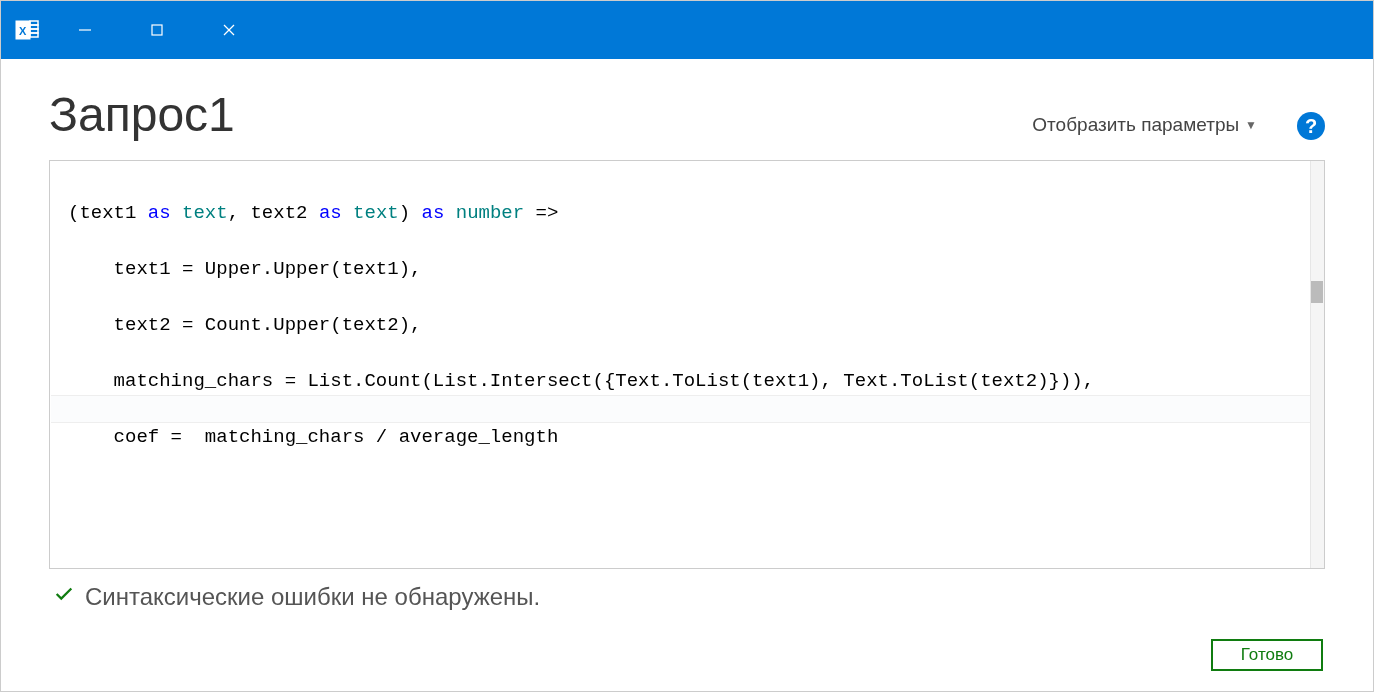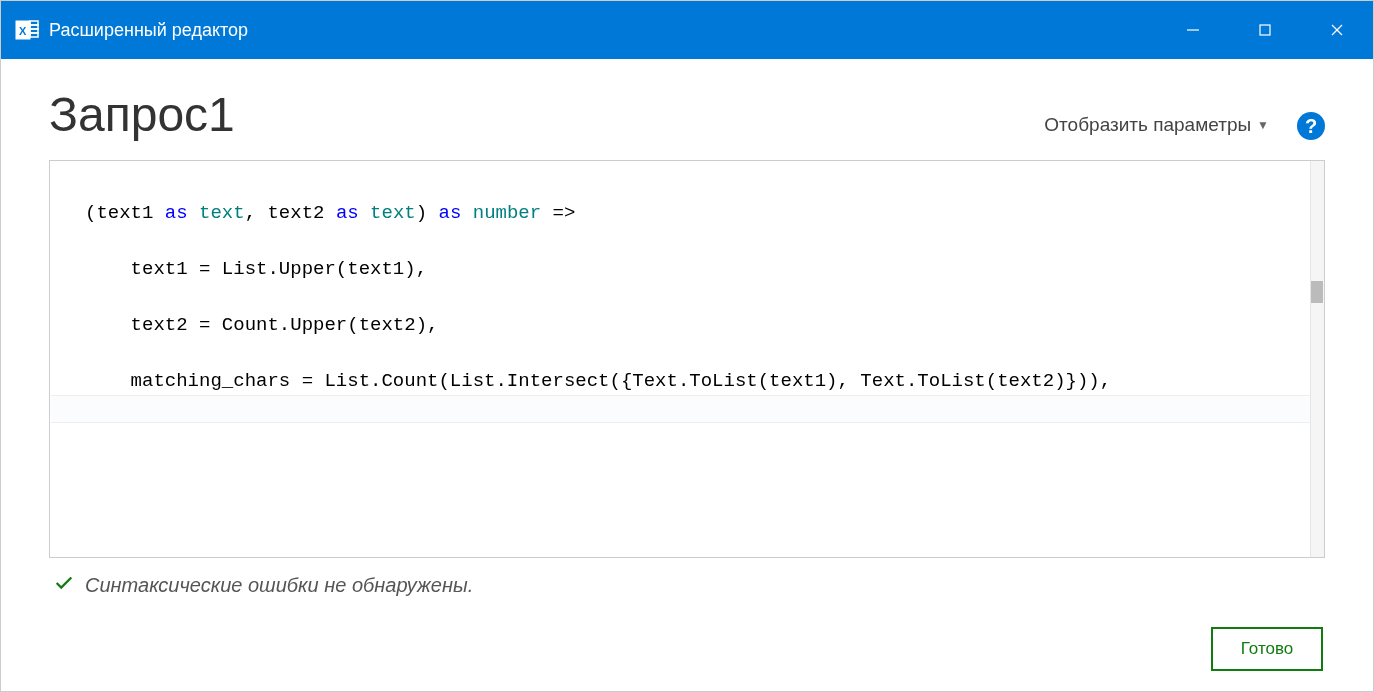--- a/index.html
+++ b/index.html
@@ -57,21 +57,21 @@
       margin-bottom: 18px;
     }
     .query-title {
       font-size: 48px;
       font-weight: 300;
       color: #333;
     }
     .header-actions {
       display: flex;
       align-items: center;
-      gap: 28px;
+      gap: 40px;
     }
     .display-params {
       display: flex;
       align-items: center;
       gap: 6px;
       color: #444;
       font-size: 19px;
       cursor: pointer;
       padding-bottom: 4px;
     }
@@ -115,21 +115,21 @@
     .current-line-bg {
       position: absolute;
       left: 1px;
       right: 14px;
       height: 28px;
       background: #fbfcfd;
       border-top: 1px solid #eee;
       border-bottom: 1px solid #eee;
       z-index: 0;
     }
-    .code-area > * { position: relative; z-index: 1; margin-left: 17px; }
+    .code-area > * { position: relative; z-index: 1; }
     .scrollbar-track {
       position: absolute;
       right: 0;
       top: 0;
       bottom: 0;
       width: 14px;
       background: #f5f5f5;
       border-left: 1px solid #e6e6e6;
     }
     .scrollbar-thumb {
@@ -138,35 +138,34 @@
       width: 12px;
       top: 120px;
       height: 22px;
       background: #bbb;
     }
     .status-row {
       display: flex;
       align-items: center;
       gap: 10px;
       color: #555;
-      font-size: 20px;
+      font-size: 24px;
       padding: 4px 0 0 4px;
-      font-style: italic;
     }
     .check-icon { color: #107c10; }
     .button-row {
       display: flex;
       justify-content: flex-end;
       gap: 16px;
       margin-top: 28px;
       padding-right: 2px;
     }
     .btn {
       min-width: 112px;
-      height: 44px;
+      height: 32px;
       border: 1px solid #999;
       background: #fff;
       font-size: 17px;
       color: #333;
       display: flex;
       align-items: center;
       justify-content: center;
       cursor: pointer;
     }
     .btn.primary {
@@ -182,21 +181,20 @@
   <div class="app-icon">
     <svg width="24" height="24" viewBox="0 0 24 24">
       <rect x="1" y="3" width="14" height="18" fill="#fff" stroke="#fff" stroke-width="1"></rect>
       <text x="4" y="17" font-family="Arial" font-size="11" font-weight="bold" fill="#0078d7">X</text>
       <rect x="15" y="3" width="8" height="4" fill="none" stroke="#fff" stroke-width="1.5"></rect>
       <rect x="15" y="7" width="8" height="4" fill="none" stroke="#fff" stroke-width="1.5"></rect>
       <rect x="15" y="11" width="8" height="4" fill="none" stroke="#fff" stroke-width="1.5"></rect>
       <rect x="15" y="15" width="8" height="4" fill="none" stroke="#fff" stroke-width="1.5"></rect>
     </svg>
   </div>
-  <div class="title">Расширенный редактор</div>
   <div class="window-controls">
     <div class="ctrl">
       <svg width="14" height="14" viewBox="0 0 14 14">
           <line x1="1" y1="7" x2="13" y2="7" stroke="#fff" stroke-width="1.2"></line>
         </svg>
     </div>
     <div class="ctrl">
       <svg width="14" height="14" viewBox="0 0 14 14">
           <rect x="2" y="2" width="10" height="10" fill="none" stroke="#fff" stroke-width="1.2"></rect>
         </svg>
@@ -219,23 +217,24 @@
         <span class="caret">▼</span>
       </div>
       <div class="help-icon">?</div>
     </div>
   </div>
 
   <div class="editor-box">
     <div class="current-line-bg" style="top: 234px;"></div>
     <div class="code-area">
 <span class="code-line"><span>(text1 </span><span class="kw">as</span><span> </span><span class="type">text</span><span>, text2 </span><span class="kw">as</span><span> </span><span class="type">text</span><span>) </span><span class="kw">as</span><span> </span><span class="type">number</span><span> =&gt;</span></span>
-<span class="code-line">    text1 = List.Upper(text1),</span>
+<span class="code-line">    text1 = Upper.Upper(text1),</span>
 <span class="code-line">    text2 = Count.Upper(text2),</span>
 <span class="code-line">    matching_chars = List.Count(List.Intersect({Text.ToList(text1), Text.ToList(text2)})),</span>
+<span class="code-line">    coef =  matching_chars / average_length</span>
 
 
     </div>
     <div class="scrollbar-track">
       <div class="scrollbar-thumb"></div>
     </div>
   </div>
 
   <div class="status-row">
     <span class="check-icon">

